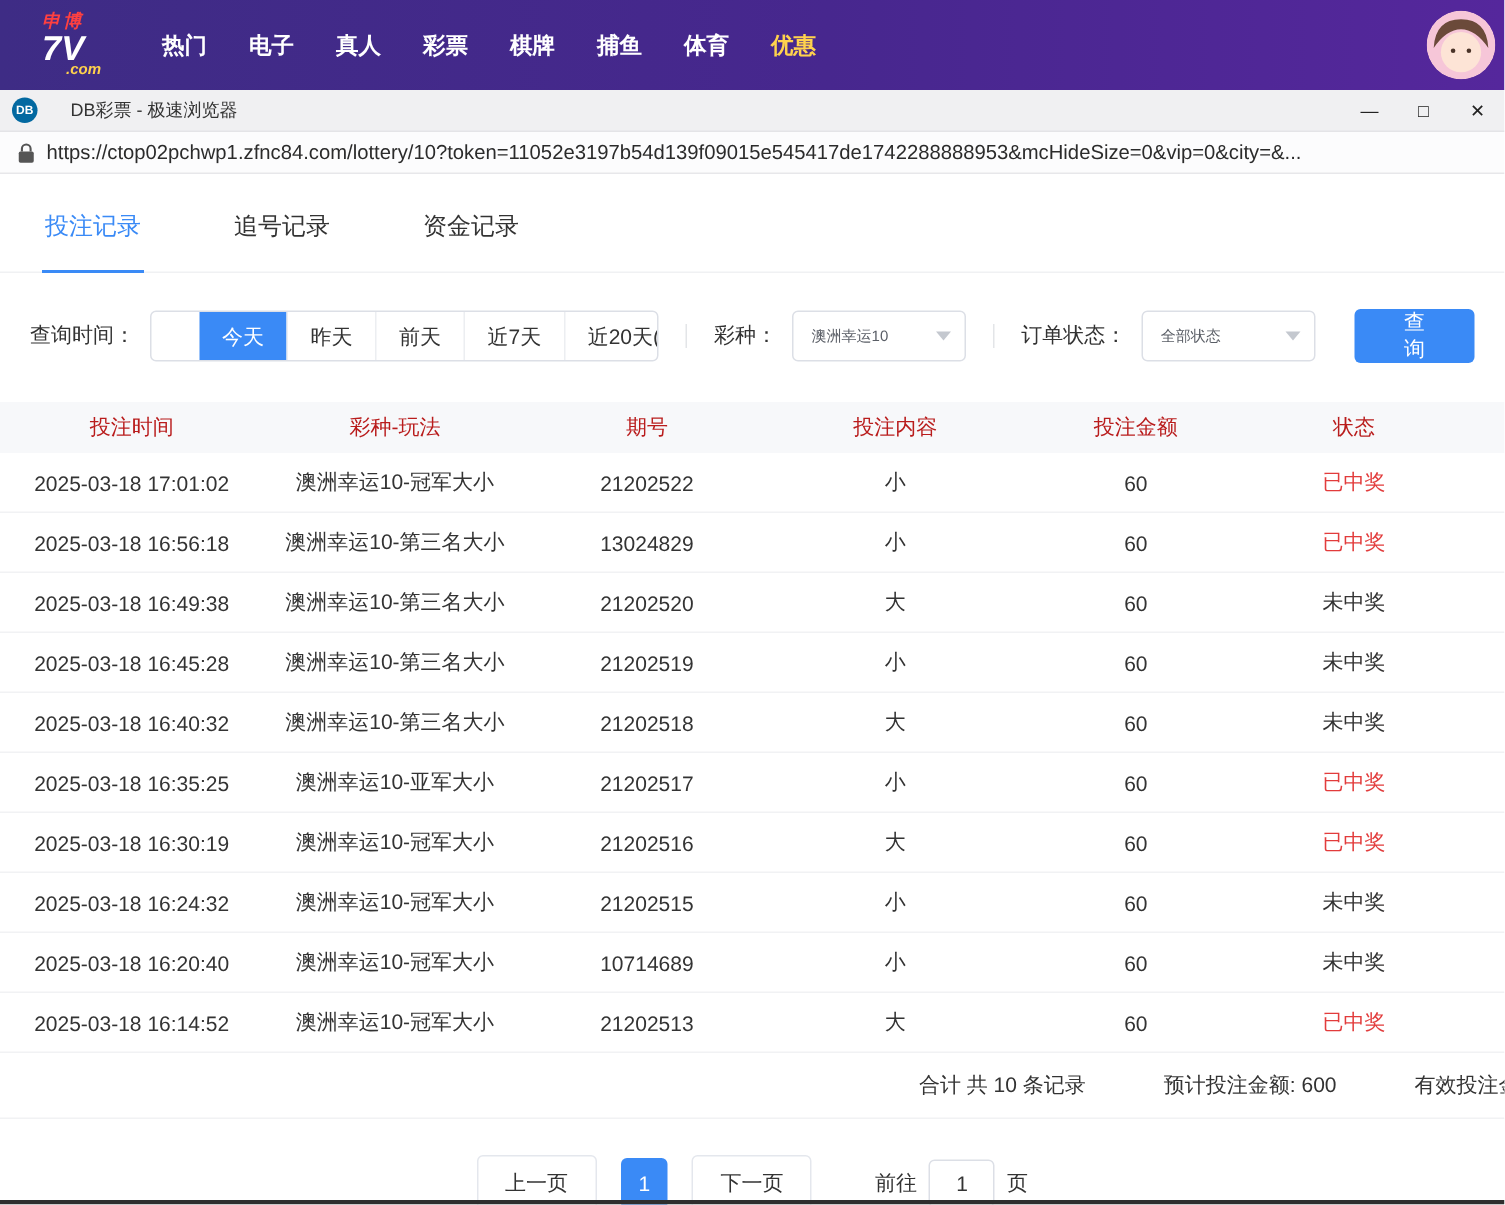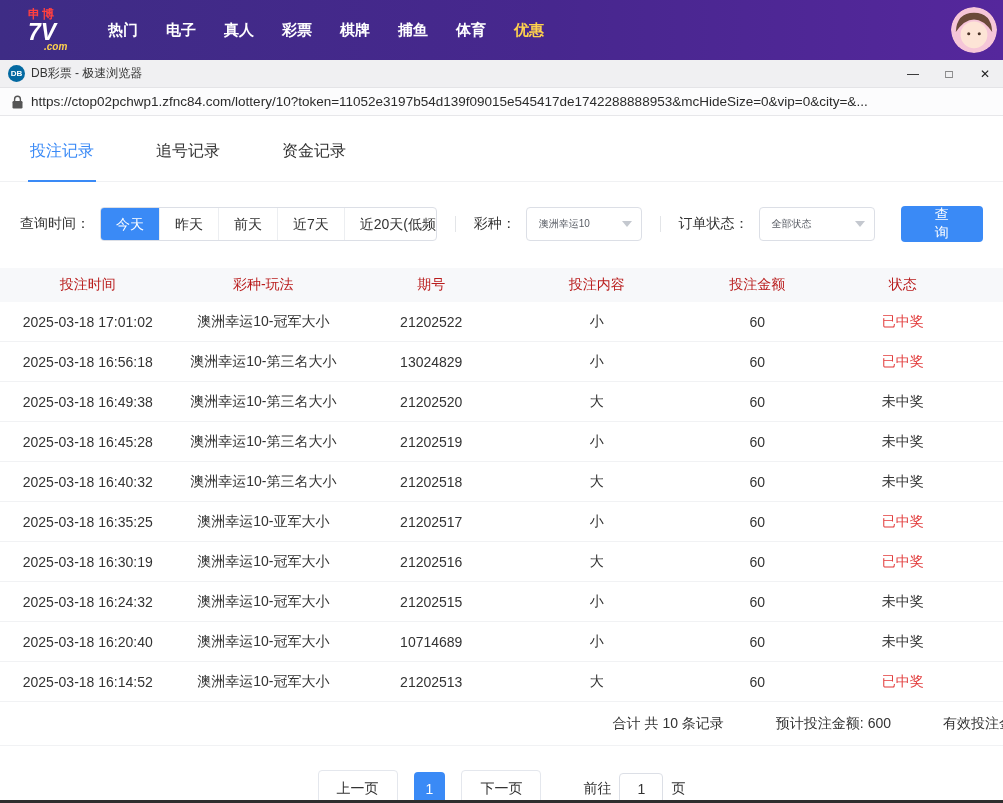--- a/index.html
+++ b/index.html
@@ -12,40 +12,40 @@
   }
 
   
   .site-nav {
     height: 60px;
     background: linear-gradient(90deg, #3e2c85 0%, #47278e 55%, #55279c 100%);
     display: flex; align-items: center;
     padding: 0 6px 0 28px;
   }
   .logo { display: flex; flex-direction: column; line-height: 1; margin-right: 20px; width: 60px; cursor: pointer; }
-  .logo-top { color: #ff4040; font-size: 12px; font-weight: bold; letter-spacing: 2px; }
+  .logo-top { color: #ff4040; font-size: 12px; font-weight: bold; letter-spacing: 2px; font-style: italic; }
   .logo-main { color: #fff; font-size: 23px; font-weight: bold; font-style: italic; margin-top: 1px; }
   .logo-com { color: #ffd24d; font-size: 10px; font-weight: bold; display: block; margin-left: 16px; margin-top: -2px; }
   .nav-menu { display: flex; gap: 28px; flex: 1; }
   .nav-item { color: #fff; font-size: 15px; font-weight: bold; cursor: pointer; white-space: nowrap; }
   .nav-item.highlight { color: #ffd24d; }
   .avatar { width: 46px; height: 46px; border-radius: 50%; overflow: hidden; flex-shrink: 0; cursor: pointer; }
 
   
   .titlebar {
     height: 28px; background: #f0f0f2;
     display: flex; align-items: center; padding: 0 0 0 8px;
     font-size: 12px; color: #333;
     border-bottom: 1px solid #e4e4e7;
   }
   .tb-icon {
     width: 17px; height: 17px; border-radius: 50%;
     background: #0369a1; color: #fff; font-size: 8px; font-weight: bold;
     display: flex; align-items: center; justify-content: center;
-    margin-right: 6px; flex-shrink: 0;
+    margin-right: 22px; flex-shrink: 0;
   }
   .tb-title { flex: 1; white-space: nowrap; overflow: hidden; }
   .win-controls { display: flex; }
   .win-btn { width: 36px; height: 28px; display: flex; align-items: center; justify-content: center; font-size: 12px; color: #222; cursor: pointer; }
 
   
   .addressbar {
     height: 28px; background: #fcfcfd;
     border-bottom: 1px solid #e7e7ea;
     display: flex; align-items: center; padding: 0 12px;
@@ -54,21 +54,21 @@
   .url { font-size: 13.5px; color: #2b2b2b; white-space: nowrap; overflow: hidden; }
 
   
   .tabs { display: flex; gap: 58px; padding: 0 28px; border-bottom: 1px solid #f0f1f3; height: 66px; align-items: flex-end; }
   .tab { font-size: 16px; color: #333; padding: 0 2px 19px; cursor: pointer; position: relative; white-space: nowrap; }
   .tab.active { color: #3a8af6; }
   .tab.active::after { content: ""; position: absolute; left: 0; right: 0; bottom: -1px; height: 2px; background: #3a8af6; }
 
   .filters { display: flex; align-items: center; padding: 0 20px; margin-top: 24px; font-size: 14px; color: #333; height: 36px; }
   .f-label { margin-right: 10px; white-space: nowrap; }
-  .seg { display: flex; border: 1px solid #dcdfe6; border-radius: 4px; overflow: hidden; height: 34px; background: #fff; }
+  .seg { display: flex; border: 1px solid #dcdfe6; border-radius: 4px; overflow: hidden; height: 34px; background: #fff; padding-left: 32px; }
   .seg-item { padding: 0 15px; line-height: 32px; font-size: 14px; color: #333; border-left: 1px solid #eceef1; cursor: pointer; white-space: nowrap; }
   .seg-item:first-child { border-left: none; }
   .seg-item.active { background: #3a8af6; color: #fff; }
   .vdiv { width: 1px; height: 16px; background: #e3e5e8; margin: 0 18px; }
   .select {
     display: flex; align-items: center; justify-content: space-between;
     border: 1px solid #dcdfe6; border-radius: 4px; height: 34px; min-width: 116px;
     padding: 0 9px 0 12px; color: #5a5e66; font-size: 10px; background: #fff; cursor: pointer; gap: 12px;
   }
   .chevron { width: 0; height: 0; border-left: 5px solid transparent; border-right: 5px solid transparent; border-top: 6px solid #c4c8cf; }

